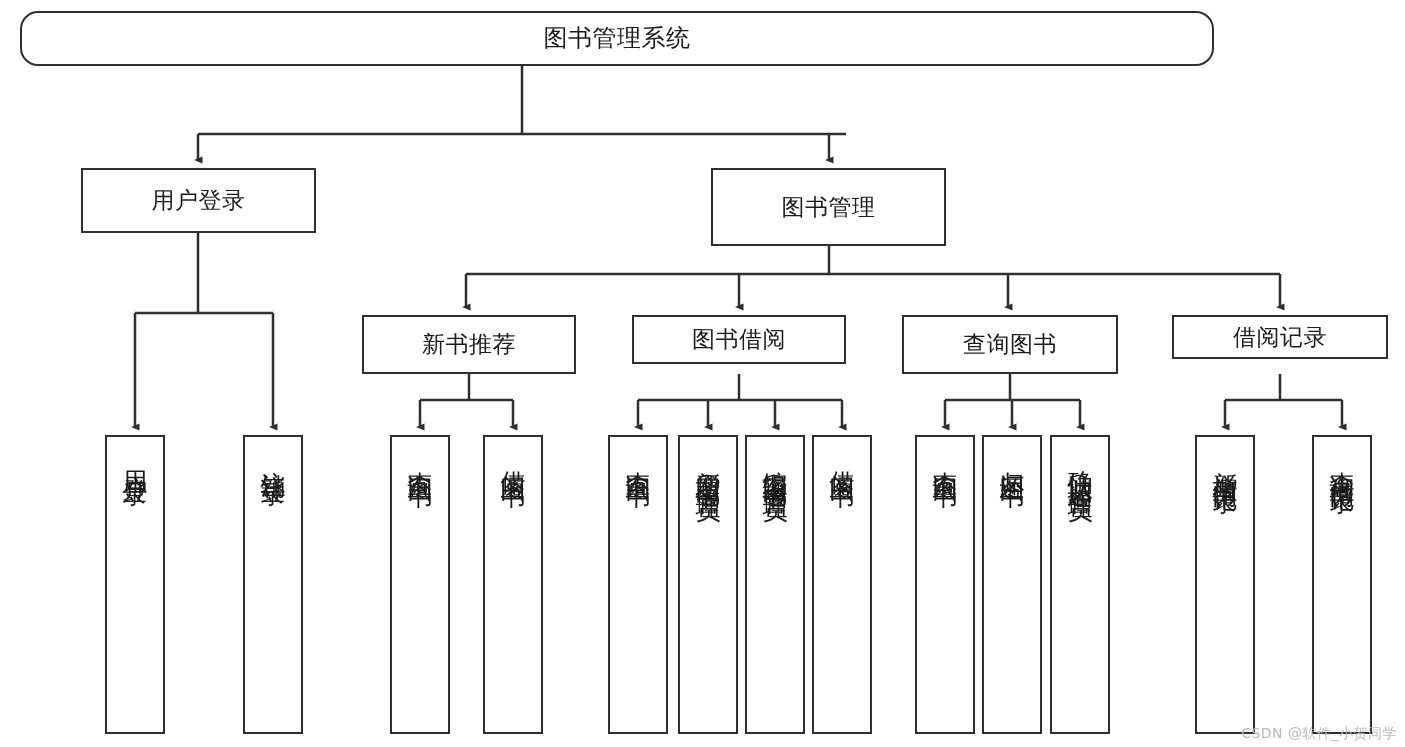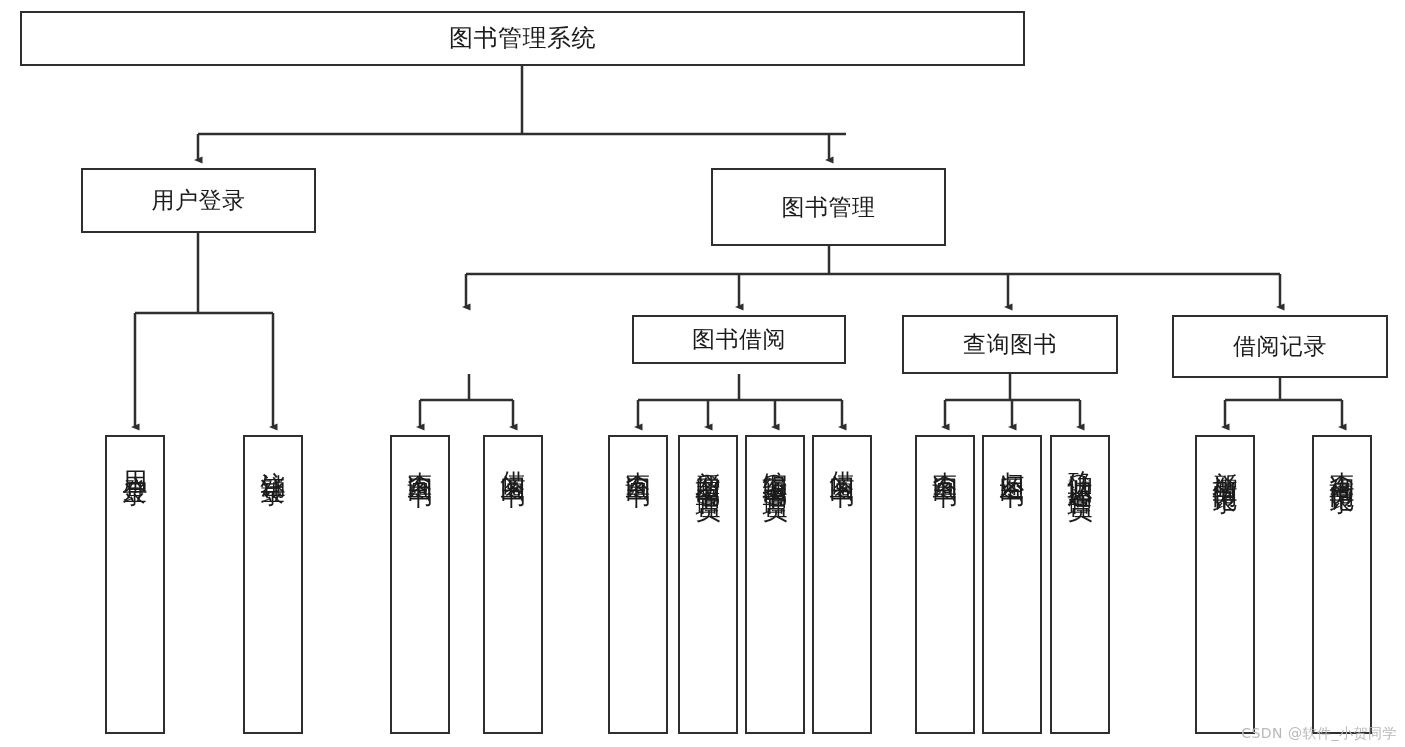--- a/index.html
+++ b/index.html
@@ -120,38 +120,41 @@
       <path d="M1012,400 L1012,427" marker-end="url(#arw)"></path>
       <path d="M1080,400 L1080,427" marker-end="url(#arw)"></path>
 
       <path d="M1280,374 L1280,400"></path>
       <path d="M1225,400 L1342,400"></path>
       <path d="M1225,400 L1225,427" marker-end="url(#arw)"></path>
       <path d="M1342,400 L1342,427" marker-end="url(#arw)"></path>
     </g>
   </svg>
 
-  <div class="node root horiz" style="left:20px; top:11px; width:1005px; height:55px;">
+  <div class="node root horiz" style="left:20px; top:11px; width:1194px; height:55px;border-radius:18px;">
     <span class="node-label">图书管理系统</span>
   </div>
 
   <div class="node horiz" style="left:81px; top:168px; width:235px; height:65px;">
     <span class="node-label">用户登录</span>
   </div>
   <div class="node horiz" style="left:711px; top:168px; width:235px; height:78px;">
     <span class="node-label">图书管理</span>
   </div>
 
+  <div class="node horiz" style="left:362px; top:315px; width:214px; height:59px;">
+    <span class="node-label">新书推荐</span>
+  </div>
   <div class="node horiz" style="left:632px; top:315px; width:214px; height:49px;">
     <span class="node-label">图书借阅</span>
   </div>
   <div class="node horiz" style="left:902px; top:315px; width:216px; height:59px;">
     <span class="node-label">查询图书</span>
   </div>
-  <div class="node horiz" style="left:1172px; top:315px; width:216px; height:63px;">
+  <div class="node horiz" style="left:1172px; top:315px; width:216px; height:44px;">
     <span class="node-label">借阅记录</span>
   </div>
 
   <div class="node leaf" style="left:105px; top:435px; width:60px; height:299px;">
     <span class="node-label">用户登录</span>
   </div>
   <div class="node leaf" style="left:243px; top:435px; width:60px; height:299px;">
     <span class="node-label">注销登录</span>
   </div>
   <div class="node leaf" style="left:390px; top:435px; width:60px; height:299px;">

